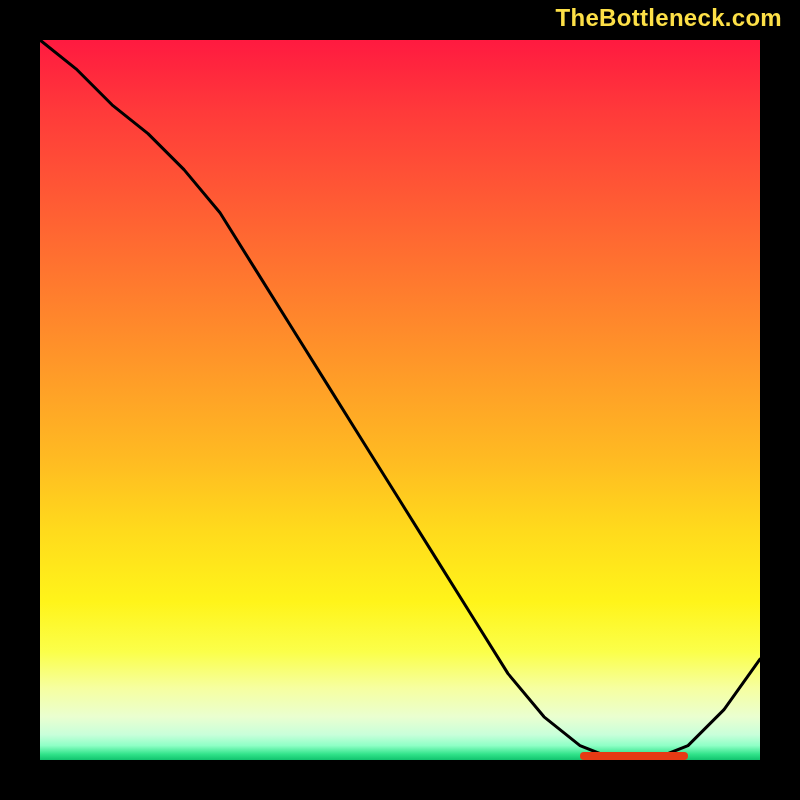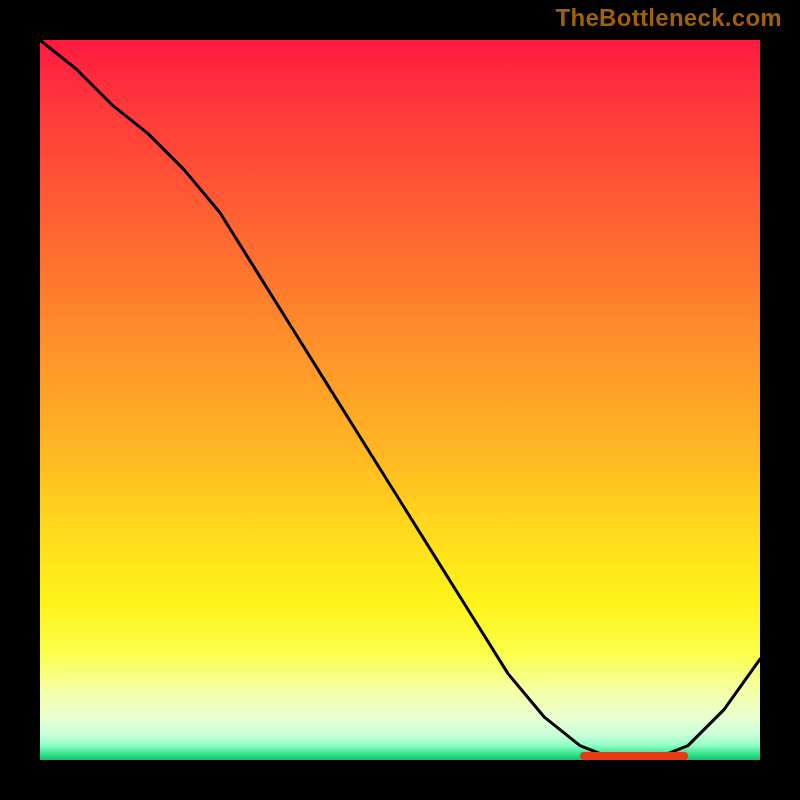--- a/index.html
+++ b/index.html
@@ -10,21 +10,21 @@
     height: 800px;
     background: #000;
   }
   .watermark {
     position: absolute;
     top: 4px;
     right: 18px;
     font-family: Arial, Helvetica, sans-serif;
     font-size: 24px;
     font-weight: 600;
-    color: #a16207;
+    color: #fde047;
     letter-spacing: 0.3px;
   }
   .plot-outer {
     position: absolute;
     left: 30px;
     top: 30px;
     width: 740px;
     height: 740px;
     background: #000;
   }

